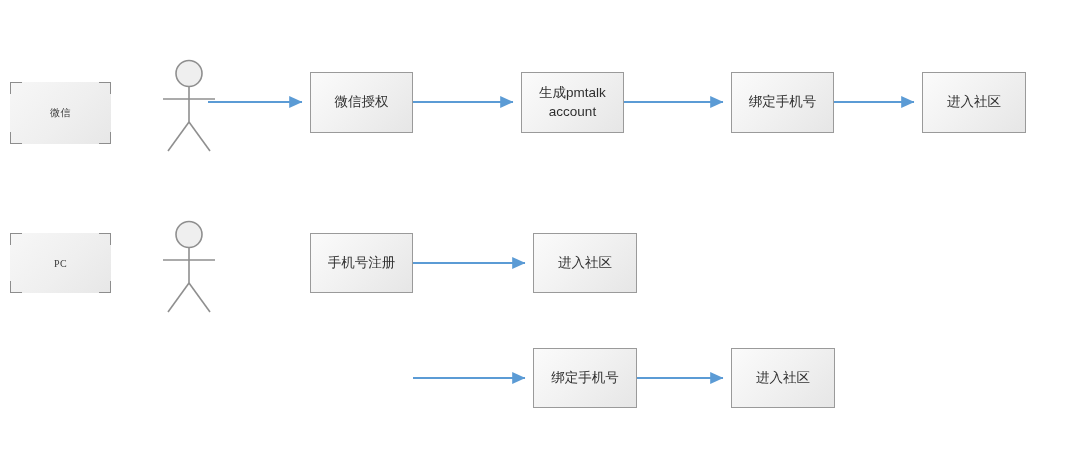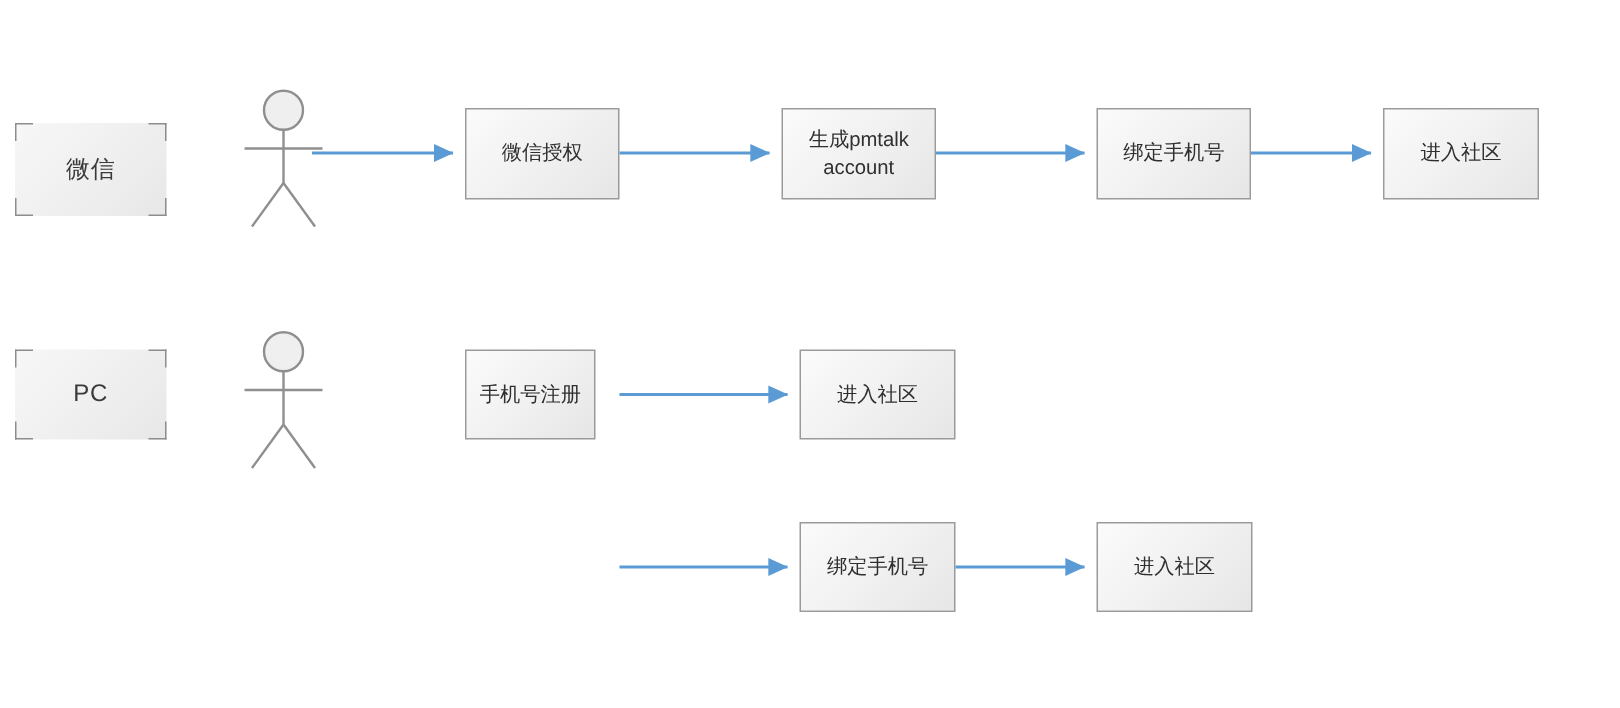--- a/index.html
+++ b/index.html
@@ -26,21 +26,21 @@
   }
 
   
   .lane-label {
     position: absolute;
     box-sizing: border-box;
     background: linear-gradient(135deg, #f7f7f7 0%, #efefef 55%, #e7e7e7 100%);
     display: flex;
     align-items: center;
     justify-content: center;
-    font-size: 16px;
+    font-size: 10px;
     color: #3a3a3a;
     letter-spacing: 0.5px;
   }
   .lane-label .corner {
     position: absolute;
     width: 11px;
     height: 11px;
     border-color: #8d8d8d;
     border-style: solid;
     border-width: 0;
@@ -105,21 +105,21 @@
   </svg>
 
   <div class="lane-label" id="lane-0" style="left: 10px; top: 82px; width: 101px; height: 62px;">
     <span class="corner tl"></span>
     <span class="corner tr"></span>
     <span class="corner bl"></span>
     <span class="corner br"></span>
     <span>微信</span>
   </div>
 
-  <div class="lane-label" id="lane-1" style="left: 10px; top: 233px; width: 101px; height: 60px;">
+  <div class="lane-label" id="lane-1" style="left: 10px; top: 233px; width: 101px; height: 60px; font-family: Liberation Serif, serif;">
     <span class="corner tl"></span>
     <span class="corner tr"></span>
     <span class="corner bl"></span>
     <span class="corner br"></span>
     <span>PC</span>
   </div>
 
   <svg class="actor" id="actor-0" width="68" height="96" viewBox="0 0 68 96" style="left: 155px; top: 58px;">
     <circle cx="34" cy="15.5" r="13" fill="#efefef" stroke="#8f8f8f" stroke-width="1.6"></circle>
     <line x1="34" y1="28.5" x2="34" y2="64" stroke="#8f8f8f" stroke-width="1.6"></line>
@@ -142,21 +142,21 @@
   </div>
   <div class="node" id="node-0" style="left: 310px; top: 72px; width: 103px; height: 61px;">
     <span class="node-text">微信授权</span>
   </div>
   <div class="node" id="node-2" style="left: 731px; top: 72px; width: 103px; height: 61px;">
     <span class="node-text">绑定手机号</span>
   </div>
   <div class="node" id="node-3" style="left: 922px; top: 72px; width: 104px; height: 61px;">
     <span class="node-text">进入社区</span>
   </div>
-  <div class="node" id="node-4" style="left: 310px; top: 233px; width: 87px; height: 60px;">
+  <div class="node" id="node-4" style="left: 310px; top: 233px; width: 103px; height: 60px;">
     <span class="node-text">手机号注册</span>
   </div>
   <div class="node" id="node-5" style="left: 533px; top: 233px; width: 104px; height: 60px;">
     <span class="node-text">进入社区</span>
   </div>
   <div class="node" id="node-7" style="left: 533px; top: 348px; width: 104px; height: 60px;">
     <span class="node-text">绑定手机号</span>
   </div>
   <div class="node" id="node-8" style="left: 731px; top: 348px; width: 104px; height: 60px;">
     <span class="node-text">进入社区</span>

